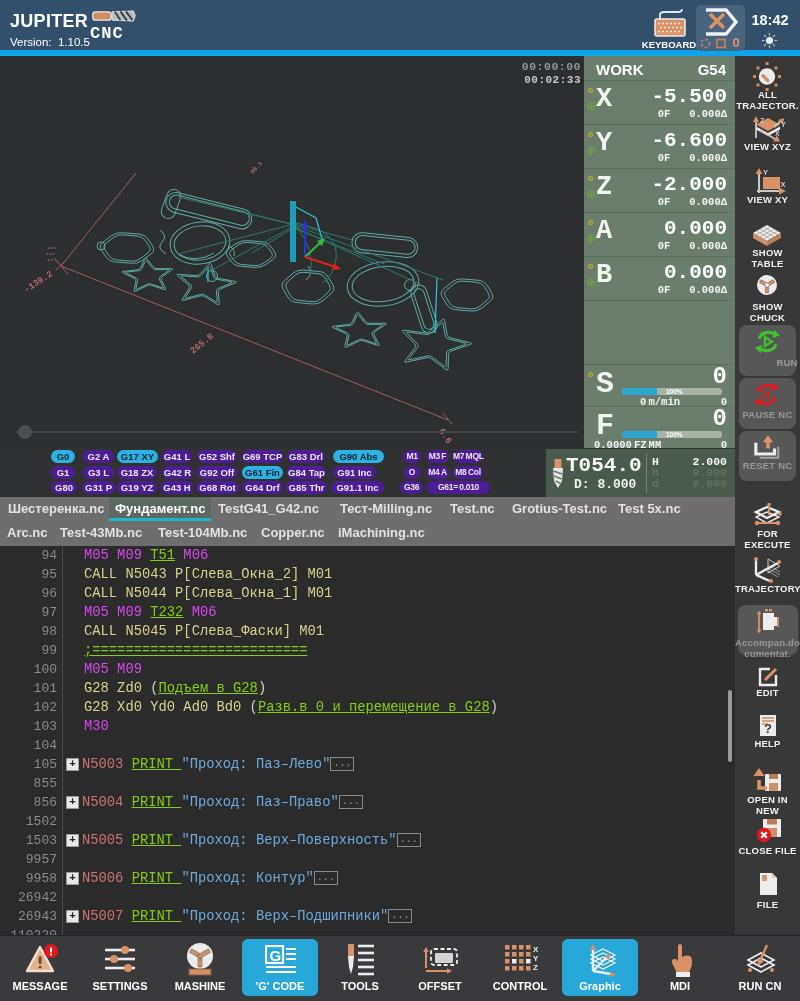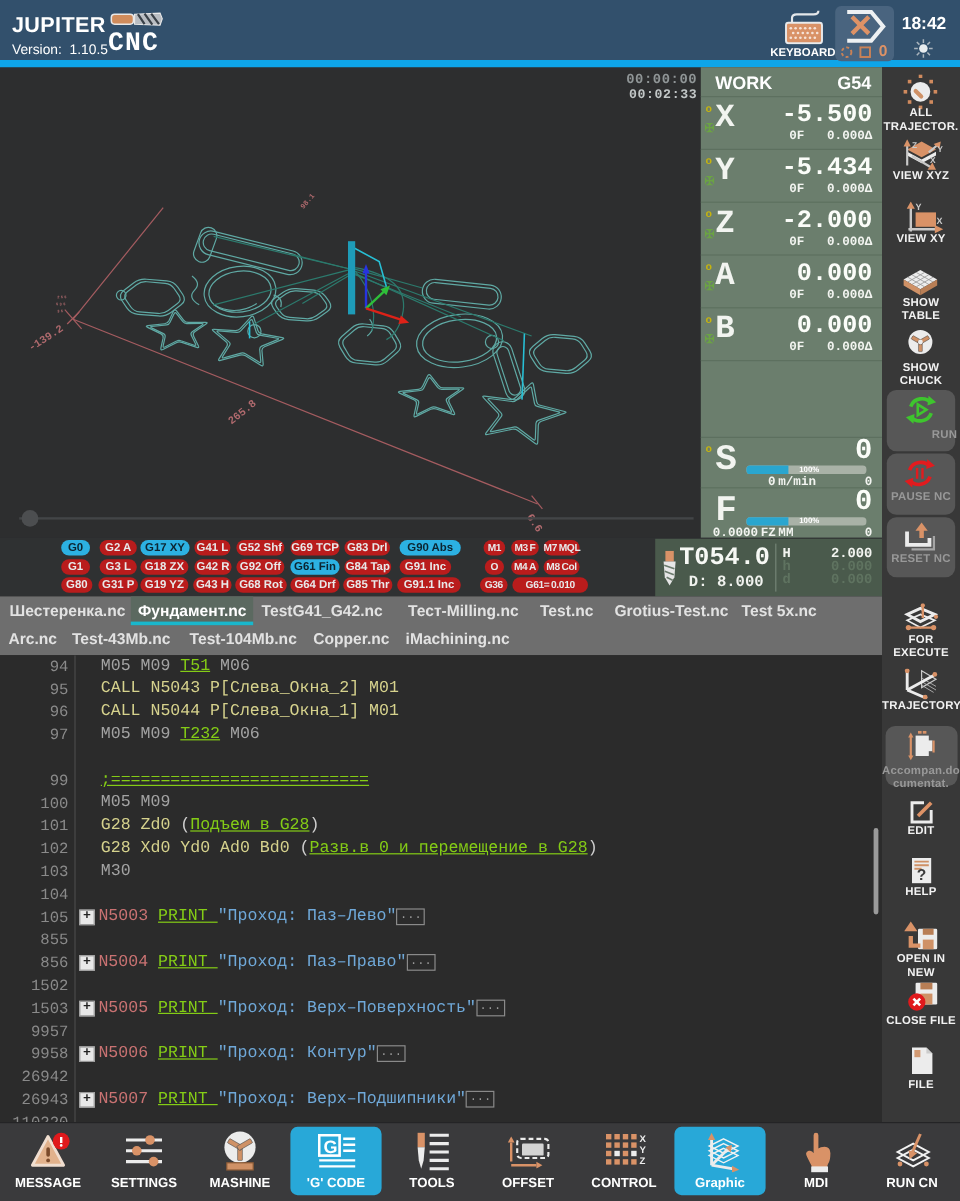--- a/index.html
+++ b/index.html
@@ -19,34 +19,34 @@
 .axsub{position:absolute;right:8px;top:27px;font-family:"Liberation Mono",monospace;font-weight:bold;font-size:10.5px;color:#f2f4f0;}
 .ico-o{position:absolute;left:4px;top:5px;width:8px;height:8px;color:#c6b40e;font-size:9px;font-weight:bold;font-family:"Liberation Mono",monospace;}
 .ico-g{position:absolute;left:3px;top:20px;width:10px;height:10px;color:#6ba344;font-size:10px;font-weight:bold;}
 
 #sidebar{left:735px;top:56px;width:65px;height:879px;background:#383838;}
 .sbl{position:absolute;left:0;width:65px;text-align:center;font-weight:bold;font-size:9.5px;color:#f2f2f2;letter-spacing:0.2px;}
 .sbtn{position:absolute;left:4px;width:57px;background:#575757;border-radius:8px;}
 .sbd{color:#989898;}
 
 #strip{left:0;top:448px;width:735px;height:49px;background:#2f3132;}
-.pill{position:absolute;height:13px;border-radius:7px;background:#b91c1c;color:#e8e9ea;
+.pill{position:absolute;height:13px;border-radius:7px;background:#4c1d95;color:#e8e9ea;
 font-size:9.5px;font-weight:bold;line-height:13px;text-align:center;white-space:nowrap;font-family:"Liberation Sans",sans-serif;}
 .pillm{font-size:8.5px;letter-spacing:-0.3px;}
 .pillon{background:#2cb1e2;color:#0c2531;}
 #toolpanel{position:absolute;left:546px;top:1px;width:189px;height:48px;background:#4a5a4c;}
 
 #tabs{left:0;top:497px;width:735px;height:49px;background:#6e6e6e;}
 .tab{position:absolute;height:24px;line-height:24px;font-size:13px;font-weight:bold;color:#e2e2e2;white-space:nowrap;}
 
 #editor{left:0;top:546px;width:735px;height:389px;background:#2b2b2b;overflow:hidden;}
 .cl{position:absolute;left:0;width:735px;height:19px;font-family:"Liberation Mono",monospace;font-size:13.8px;line-height:19px;white-space:pre;}
 .ln{position:absolute;right:678px;color:#8a8a8a;font-family:"Liberation Mono",monospace;font-size:13px;}
 .ct{position:absolute;left:84px;}
-.mag{color:#a3a3a3;text-align:center;}.blu{color:#84cc16;text-decoration:underline;}.kha{color:#d6d28d;}.sal{color:#c97272;}
+.mag{color:#d946ef;text-align:center;}.blu{color:#84cc16;text-decoration:underline;}.kha{color:#d6d28d;}.sal{color:#c97272;}
 .str{color:#6fa8d8;}.whi{color:#cfcfcf;}
 .fold{position:absolute;left:66px;top:3px;width:13px;height:13px;background:#e8e8e8;border:1px solid #999;box-sizing:border-box;
 color:#222;font-size:11px;line-height:11px;text-align:center;font-weight:bold;}
 .dots{display:inline-block;border:1px solid #8a8a8a;color:#9a9a9a;font-size:10px;line-height:12px;height:14px;
 padding:0 2px;vertical-align:2px;box-sizing:border-box;background:#2b2b2b;}
 
 #bottombar{left:0;top:935px;width:800px;height:66px;background:#3a3a3c;border-top:1px solid #242426;box-sizing:border-box;}
 .bbtn{position:absolute;top:2px;width:80px;height:62px;text-align:center;}
 .bbl{position:absolute;left:0;bottom:8px;width:100%;font-size:11px;font-weight:bold;color:#fff;}
 .bon{position:absolute;top:3px;width:76px;height:57px;background:#28a8d8;border-radius:6px;}
@@ -152,21 +152,21 @@
 <div class="ab" style="left:18px;top:369px;width:14px;height:14px;border-radius:50%;background:#4c4e50;"></div>
 </div>
 <div class="ab" id="topbar">
   <div class="ab w" style="left:10px;top:11px;font-size:18px;font-weight:bold;letter-spacing:0.3px;">JUPITER</div>
   <div class="ab w" style="left:10px;top:36px;font-size:11.5px;">Version: &nbsp;1.10.5</div>
   <svg class="ab" style="left:91px;top:10px;" width="46" height="12" viewBox="0 0 48 13">
     <rect x="1" y="2" width="20" height="9" rx="3" fill="#d08c5c" stroke="#e8e8e8" stroke-width="1.4"></rect>
     <path d="M22 2 L45 1 L47 6 L45 12 L22 11 Z" fill="#b9bdc2" stroke="#e8e8e8" stroke-width="1"></path>
     <path d="M25 2 L31 11 M31 1.5 L38 11.5 M37 1.5 L44 11" stroke="#3a4148" stroke-width="2" fill="none"></path>
   </svg>
-  <div class="ab w" style="left:90px;top:24px;font-size:22px;font-weight:bold;font-family:'Liberation Mono',monospace;letter-spacing:1px;">CNC</div>
+  <div class="ab w" style="left:90px;top:24px;font-size:17px;font-weight:bold;font-family:'Liberation Mono',monospace;letter-spacing:1px;">CNC</div>
   <svg class="ab" style="left:652px;top:7px;" width="36" height="30" viewBox="0 0 36 30">
     <path d="M8 12 V8 Q8 5 12 5 H26 Q30 5 30 2" fill="none" stroke="#e4e7ea" stroke-width="1.8"></path>
     <rect x="3" y="12" width="30" height="17" rx="2" fill="#d99267" stroke="#e8eaec" stroke-width="1.6"></rect>
     <g fill="#fff" opacity="0.75">
       <circle cx="7" cy="16.5" r="1.1"></circle>
           <circle cx="11" cy="16.5" r="1.1"></circle>
           <circle cx="15" cy="16.5" r="1.1"></circle>
           <circle cx="19" cy="16.5" r="1.1"></circle>
           <circle cx="23" cy="16.5" r="1.1"></circle>
           <circle cx="27" cy="16.5" r="1.1"></circle>
@@ -217,21 +217,21 @@
     <span class="ico-o">o</span>
         <span class="ico-g">✠</span>
     <span class="axletter">X</span>
         <span class="axval">-5.500</span>
     <span class="axsub">0F&nbsp;&nbsp;&nbsp;0.000Δ</span>
   </div>
   <div class="axrow" style="top:68px;">
     <span class="ico-o">o</span>
         <span class="ico-g">✠</span>
     <span class="axletter">Y</span>
-        <span class="axval">-5.434</span>
+        <span class="axval">-6.600</span>
     <span class="axsub">0F&nbsp;&nbsp;&nbsp;0.000Δ</span>
   </div>
   <div class="axrow" style="top:112px;">
     <span class="ico-o">o</span>
         <span class="ico-g">✠</span>
     <span class="axletter">Z</span>
         <span class="axval">-2.000</span>
     <span class="axsub">0F&nbsp;&nbsp;&nbsp;0.000Δ</span>
   </div>
   <div class="axrow" style="top:156px;">
@@ -521,20 +521,21 @@
   <div class="tab" style="left:158px;top:24px;">Test-104Mb.nc</div>
   <div class="tab" style="left:261px;top:24px;">Copper.nc</div>
   <div class="tab" style="left:338px;top:24px;">iMachining.nc</div>
 </div>
 <div class="ab" id="editor">
   <div class="ab" style="left:62px;top:0;width:1px;height:389px;background:#4a4a4a;"></div>
   <div class="cl" style="top:0px;"><span class="ln">94</span><span class="ct"><span class="mag">M05 M09 </span><span class="blu">T51</span><span class="mag"> M06</span></span></div>
   <div class="cl" style="top:19px;"><span class="ln">95</span><span class="ct kha">CALL N5043 P[Слева_Окна_2] M01</span></div>
   <div class="cl" style="top:38px;"><span class="ln">96</span><span class="ct kha">CALL N5044 P[Слева_Окна_1] M01</span></div>
   <div class="cl" style="top:57px;"><span class="ln">97</span><span class="ct"><span class="mag">M05 M09 </span><span class="blu">T232</span><span class="mag"> M06</span></span></div>
+  <div class="cl" style="top:76px;"><span class="ln">98</span><span class="ct kha">CALL N5045 P[Слева_Фаски] M01</span></div>
   <div class="cl" style="top:95px;"><span class="ln">99</span><span class="ct blu">;==========================</span></div>
   <div class="cl" style="top:114px;"><span class="ln">100</span><span class="ct mag">M05 M09</span></div>
   <div class="cl" style="top:133px;"><span class="ln">101</span><span class="ct"><span class="kha">G28 Zd0 </span><span class="whi">(</span><span class="blu">Подъем в G28</span><span class="whi">)</span></span></div>
   <div class="cl" style="top:152px;"><span class="ln">102</span><span class="ct"><span class="kha">G28 Xd0 Yd0 Ad0 Bd0 </span><span class="whi">(</span><span class="blu">Разв.в 0 и перемещение в G28</span><span class="whi">)</span></span></div>
   <div class="cl" style="top:171px;"><span class="ln">103</span><span class="ct mag">M30</span></div>
   <div class="cl" style="top:190px;"><span class="ln">104</span></div>
   <div class="cl" style="top:209px;"><span class="ln">105</span><span class="fold">+</span><span class="ct" style="left:82px;"><span class="sal">N5003 </span><span class="blu">PRINT </span><span class="str">"Проход: Паз–Лево"</span><span class="dots">...</span></span></div>
   <div class="cl" style="top:228px;"><span class="ln">855</span></div>
   <div class="cl" style="top:247px;"><span class="ln">856</span><span class="fold">+</span><span class="ct" style="left:82px;"><span class="sal">N5004 </span><span class="blu">PRINT </span><span class="str">"Проход: Паз–Право"</span><span class="dots">...</span></span></div>
   <div class="cl" style="top:266px;"><span class="ln">1502</span></div>

